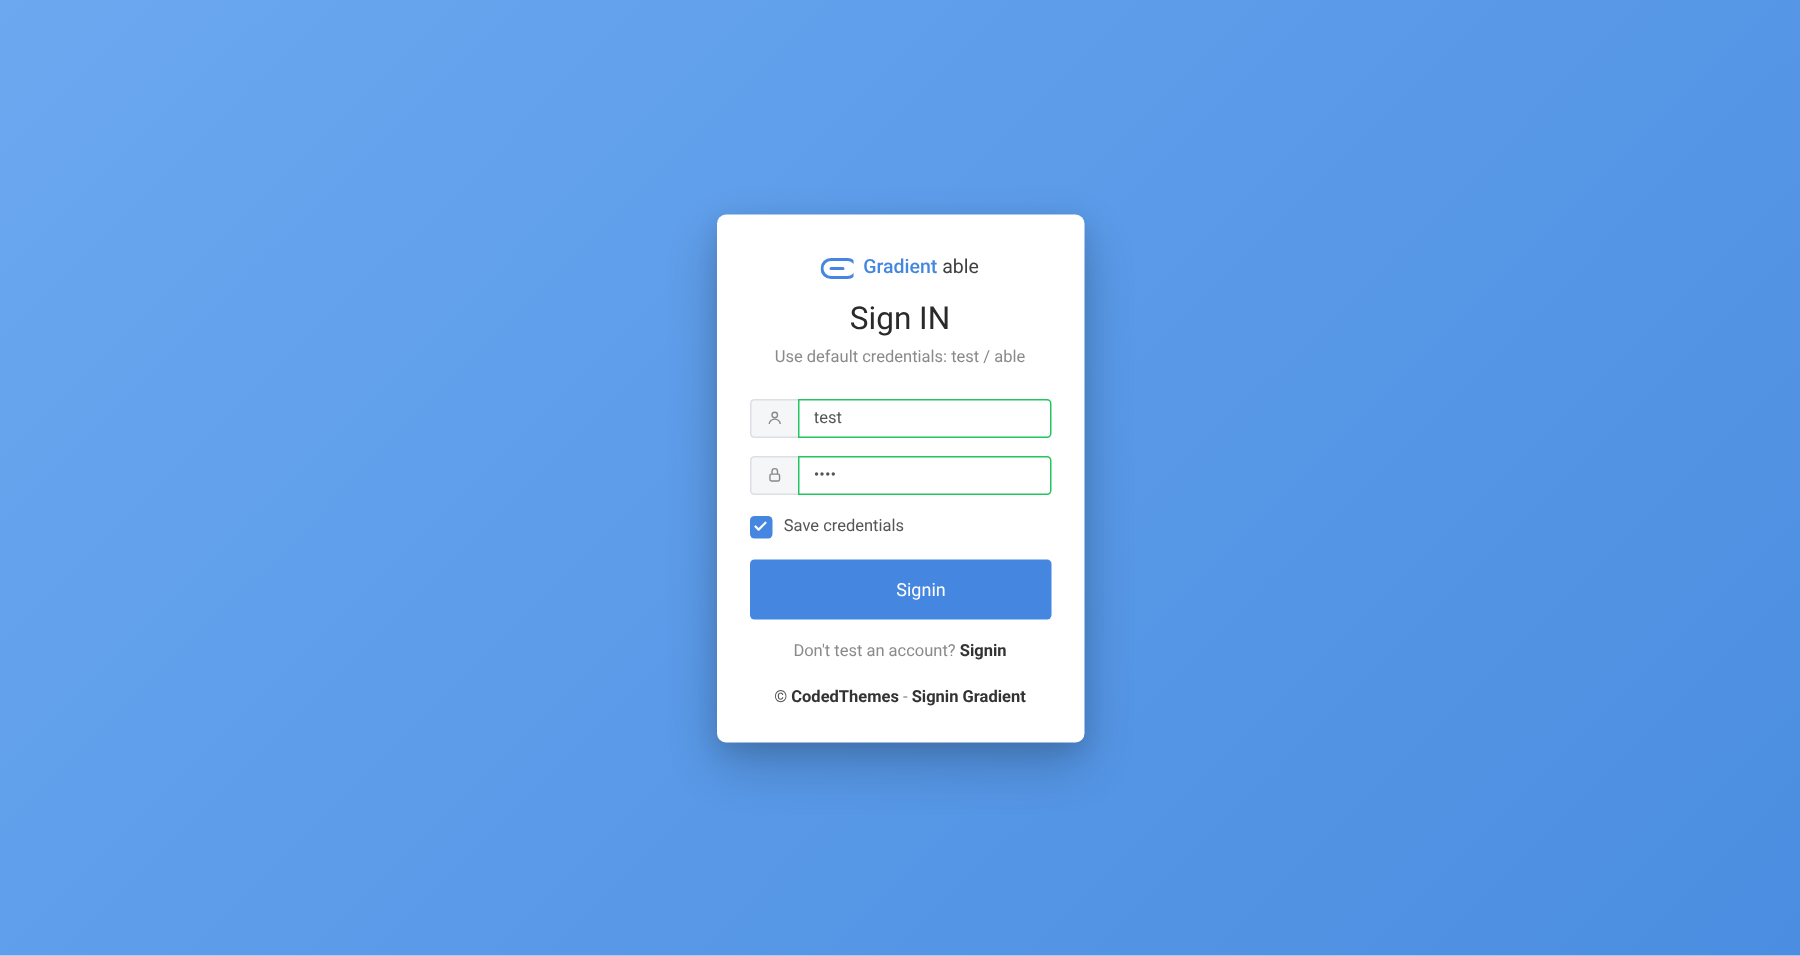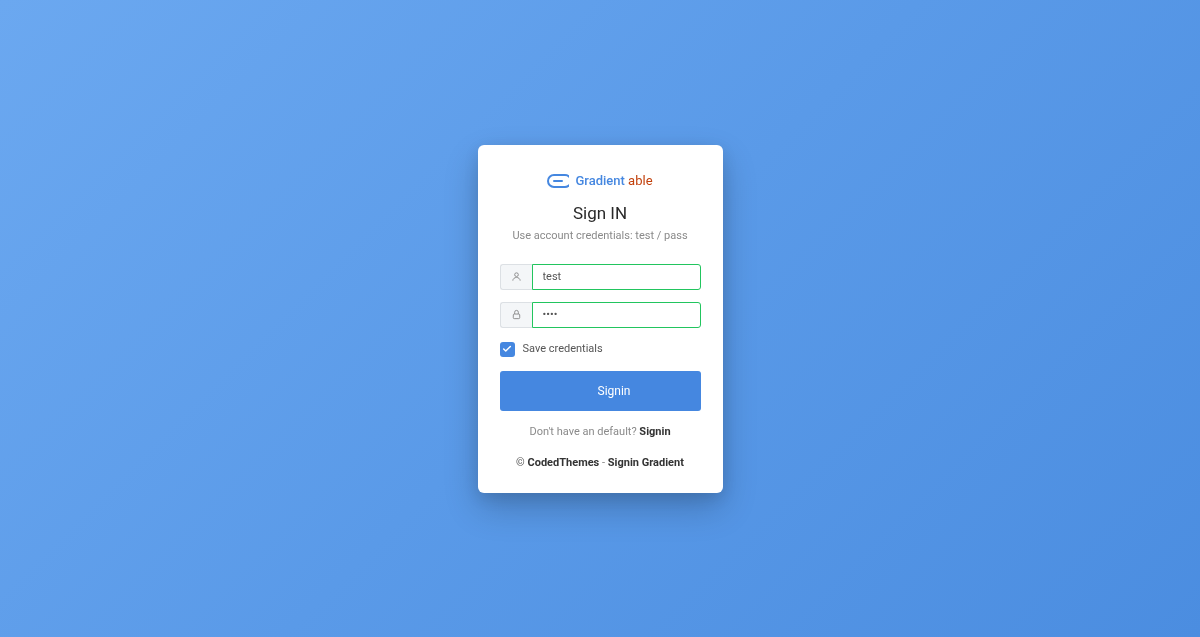--- a/index.html
+++ b/index.html
@@ -35,26 +35,26 @@
 }
 .logo-icon svg {
   display: block;
 }
 .logo-text {
   font-size: 13px;
   color: #4587e0;
   font-weight: 500;
 }
 .logo-text .light {
-  color: #c2410c;
+  color: #404040;
   font-weight: 400;
   text-align: center;
 }
 .title {
-  font-size: 17px;
+  font-size: 21px;
   font-weight: 400;
   color: #2a2a2a;
   margin-bottom: 6px;
 }
 .subtitle {
   font-size: 11px;
   color: #8a8a8a;
   margin-bottom: 22px;
   text-align: center;
 }
@@ -163,21 +163,21 @@
         <path d="M7 2 L18 2 A6 6 0 0 1 18 14 L7 14 A6 6 0 0 1 7 2 Z M7 8 L15 8" fill="none" stroke="#4587e0" stroke-width="2" stroke-linecap="round"></path>
       </svg>
     </span>
     <span class="logo-text">
       <span>Gradient</span>
       <span class="light">able</span>
     </span>
   </div>
 
   <h1 class="title">Sign IN</h1>
-  <p class="subtitle">Use account credentials: test / pass</p>
+  <p class="subtitle">Use default credentials: test / able</p>
 
   <div class="input-group">
     <div class="input-addon">
       <svg width="11" height="11" viewBox="0 0 24 24" fill="none" stroke="#888" stroke-width="2">
         <circle cx="12" cy="8" r="4"></circle>
         <path d="M4 21c0-4 4-7 8-7s8 3 8 7"></path>
       </svg>
     </div>
     <input class="input-field" type="text" value="test" style="">
   </div>
@@ -197,20 +197,20 @@
       <svg width="10" height="10" viewBox="0 0 24 24" fill="none" stroke="#fff" stroke-width="3.5" stroke-linecap="round" stroke-linejoin="round">
         <polyline points="20 6 9 17 4 12"></polyline>
       </svg>
     </div>
     <span class="checkbox-label">Save credentials</span>
   </div>
 
   <button class="signin-btn">Signin</button>
 
   <div class="signup-row">
-    <span>Don't have an default? </span><span class="signup-link">Signin</span>
+    <span>Don't test an account? </span><span class="signup-link">Signin</span>
   </div>
 
   <div class="footer-row">
     <span>© </span><span class="footer-link">CodedThemes</span><span class="footer-sep"> - </span><span class="footer-link">Signin Gradient</span>
   </div>
 
 </div>
 
 </body></html>

